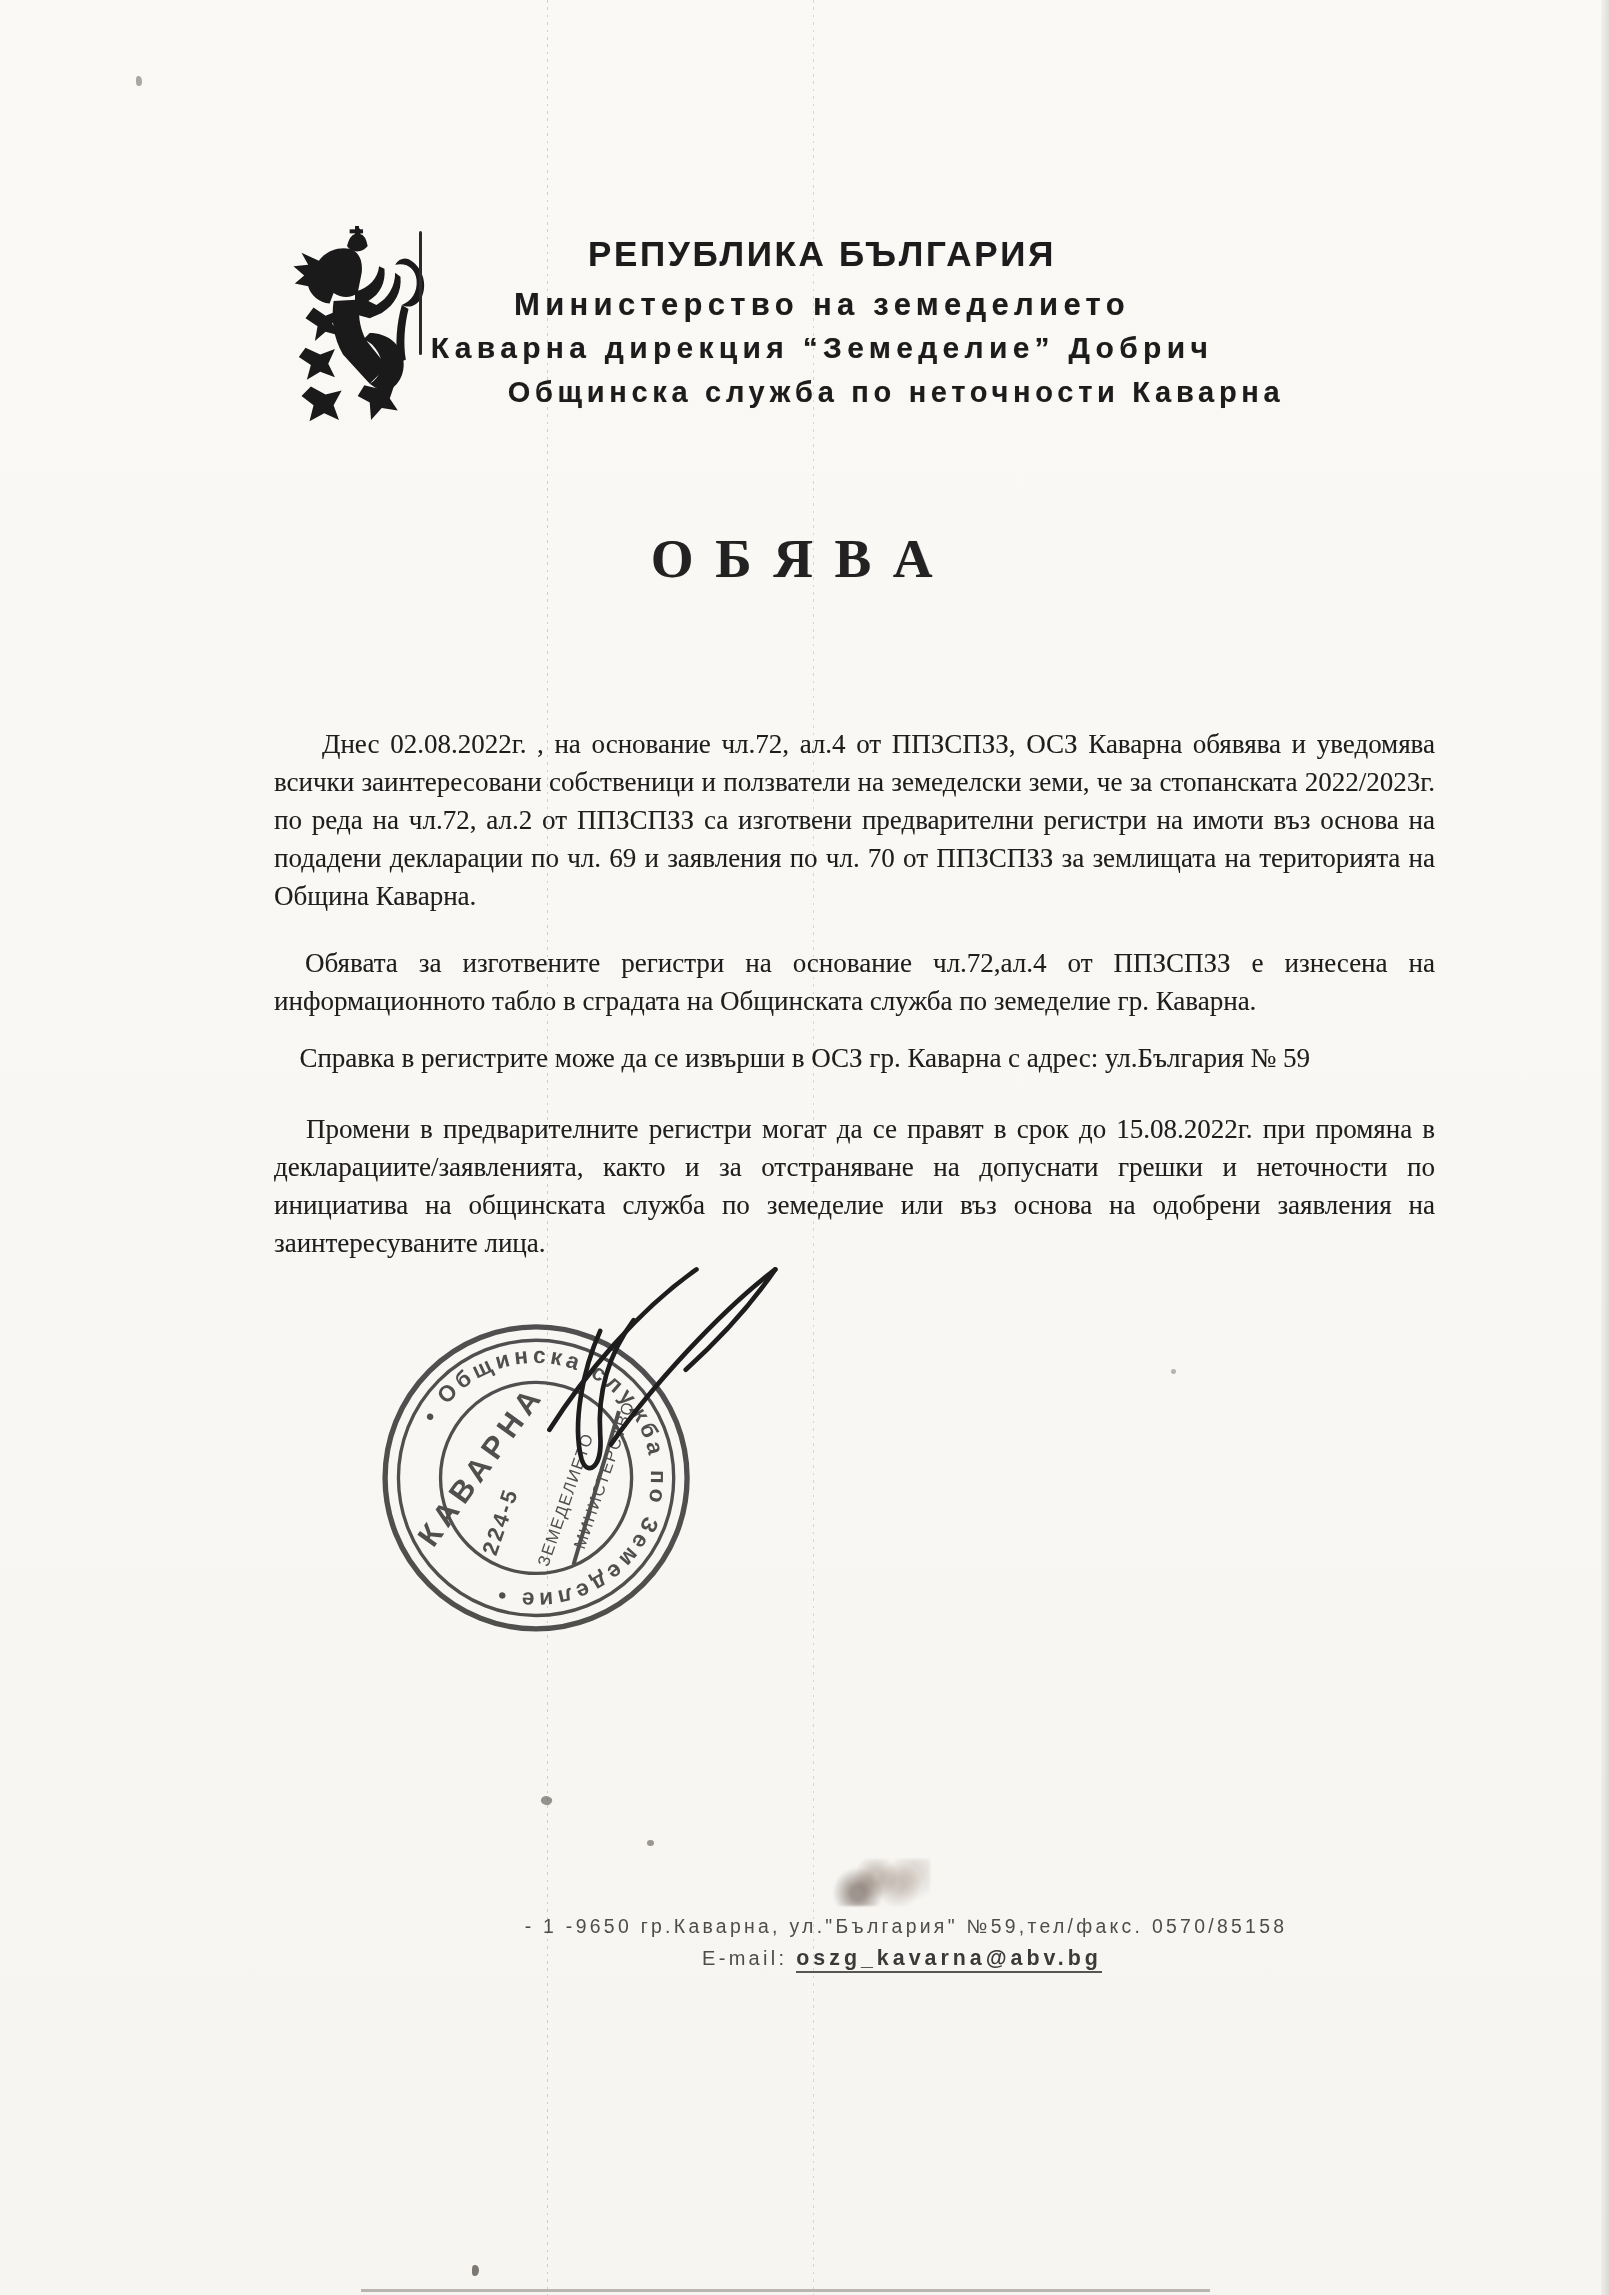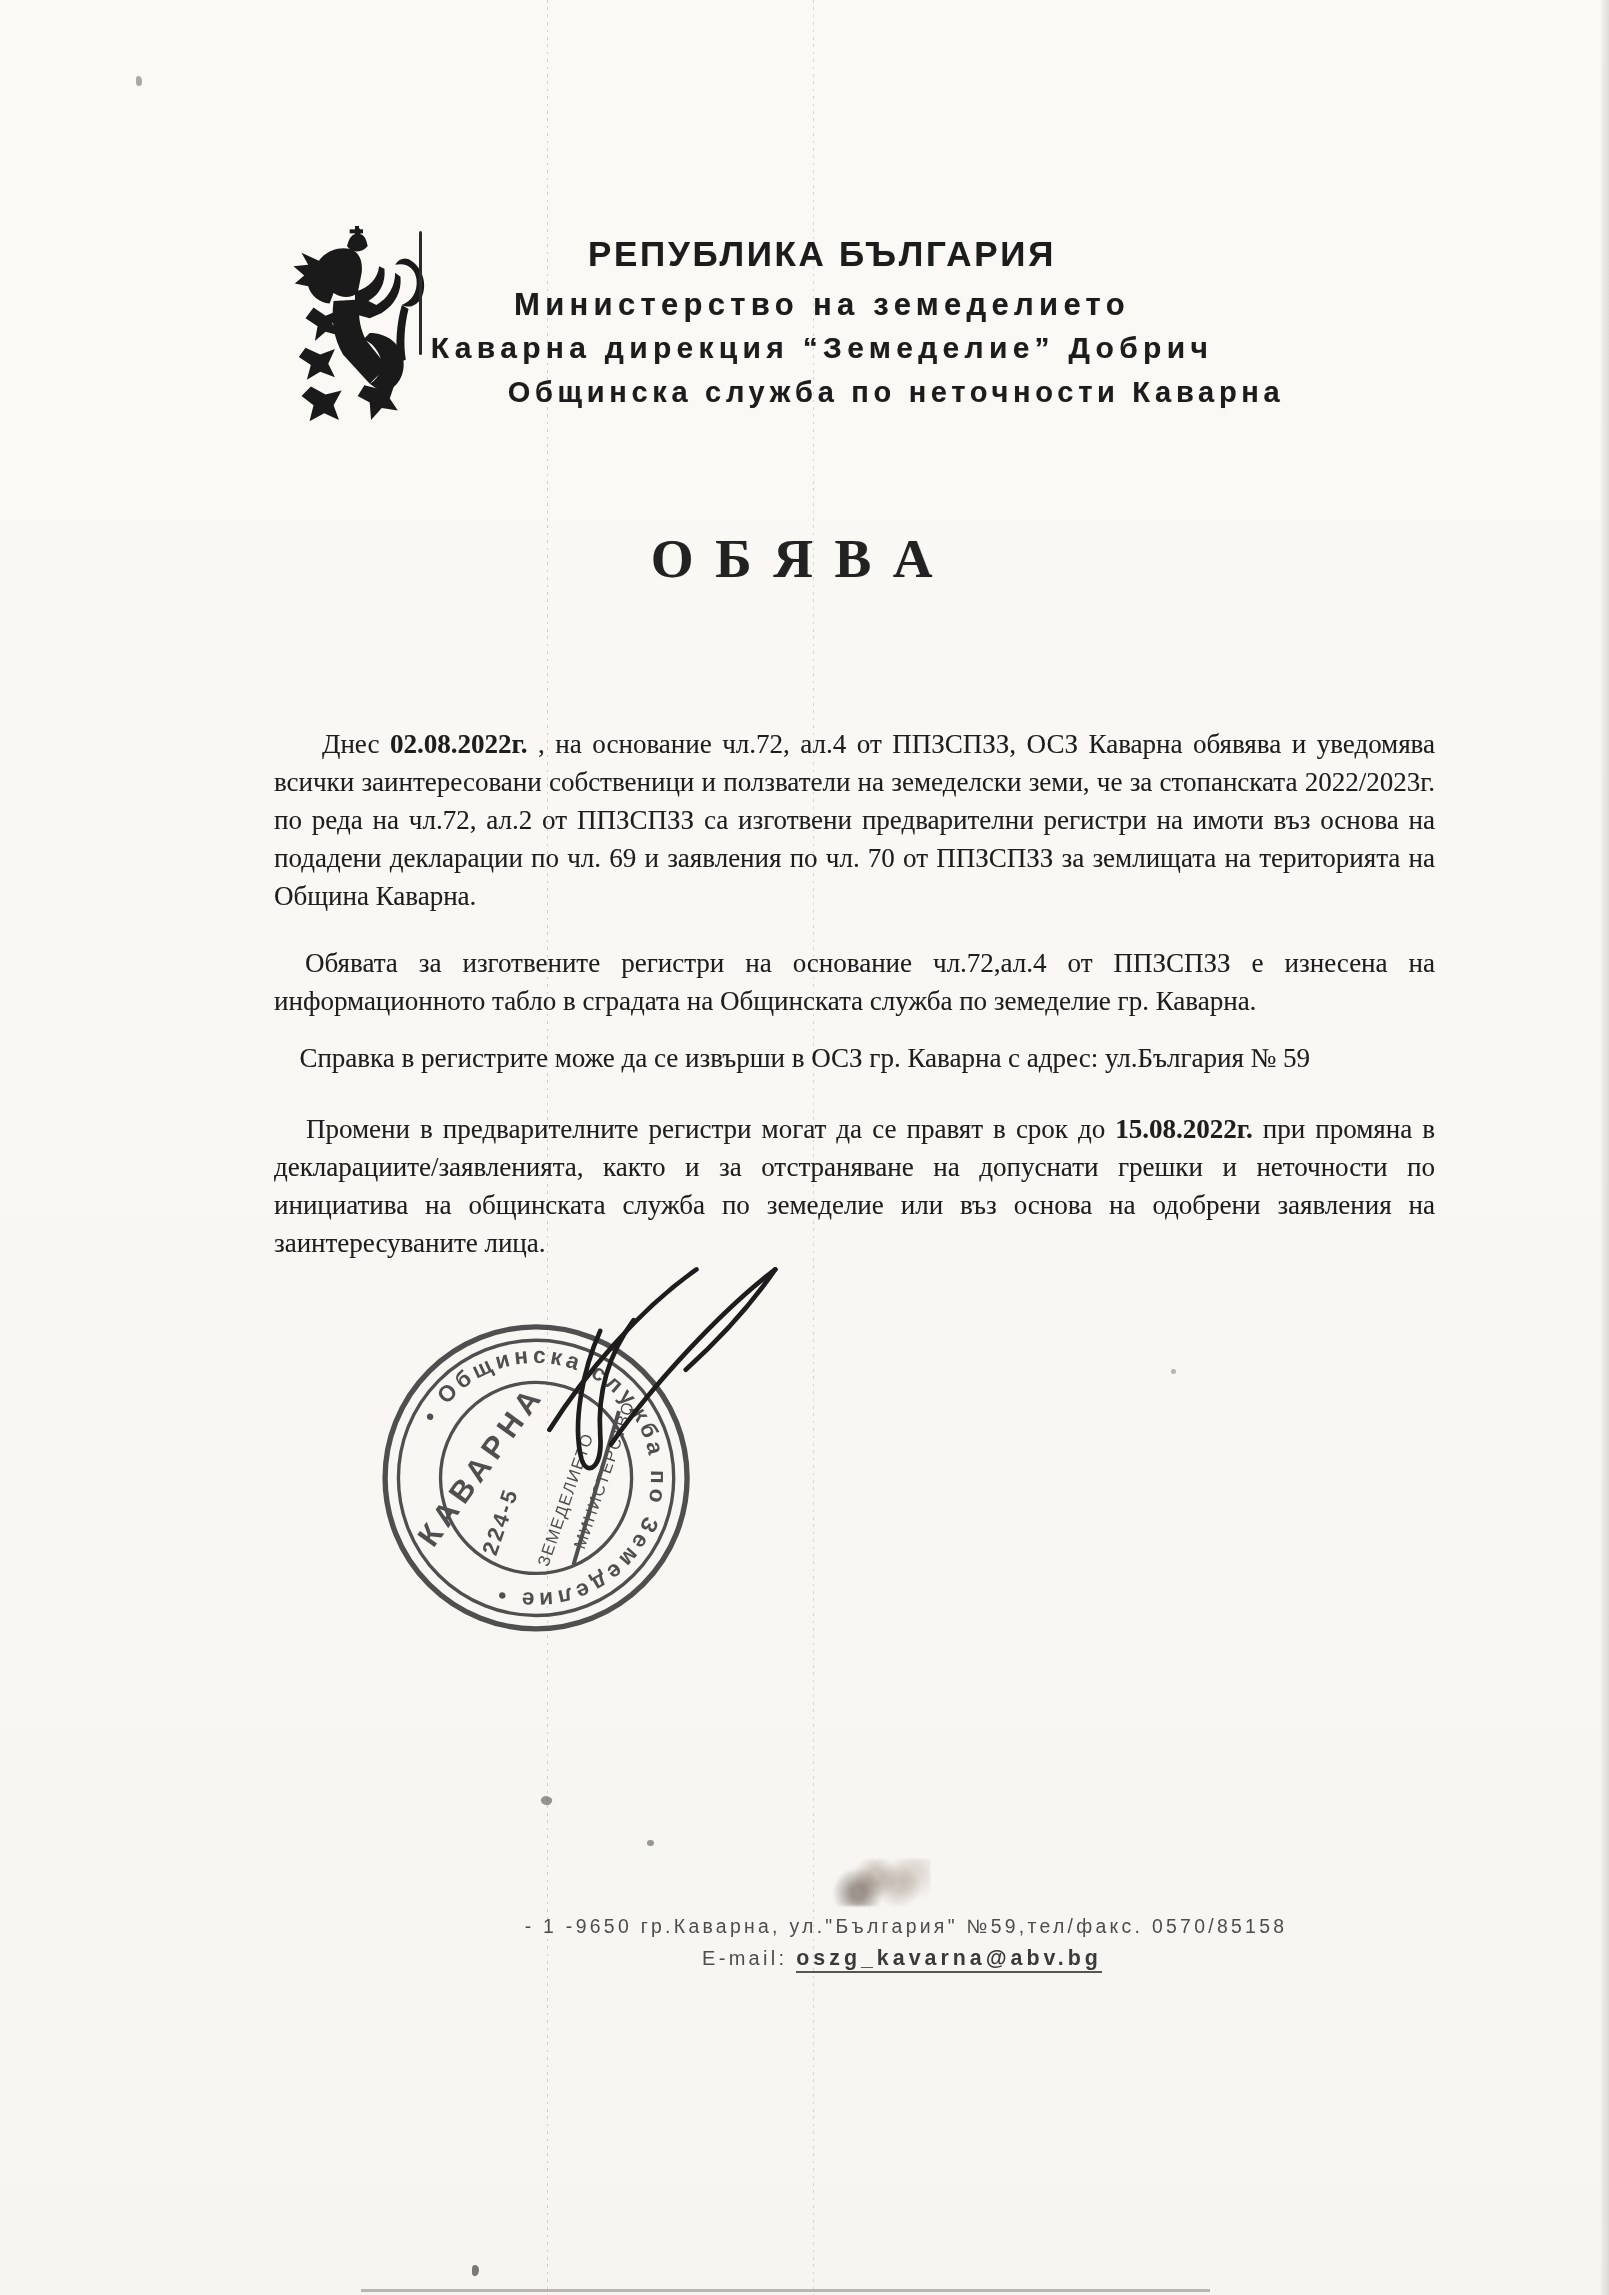--- a/index.html
+++ b/index.html
@@ -42,21 +42,21 @@
       transform:translateX(-12.7px);font-size:55px;font-weight:700;letter-spacing:1.3px;word-spacing:5.3px;
       color:#222;text-shadow:0.3px 0.3px 0.7px rgba(30,30,30,.35);}
   
   .body{position:absolute;left:274px;top:725px;width:1161px;font-size:27px;line-height:38px;
       color:#1e1e1e;text-shadow:0.2px 0.2px 0.5px rgba(40,40,40,.3);}
   .para{margin:0;text-align:justify;}
   .p1{text-indent:48px;margin-bottom:29px;}
   .p2{text-indent:31px;margin-bottom:18.7px;}
   .p3{text-indent:25.4px;margin-bottom:33px;text-align:left;}
   .p4{text-indent:32px;}
-  .b{font-weight:700;}
+  .b{font-weight:400;}
   
   .sig{position:absolute;left:273px;top:1350px;text-shadow:0.2px 0.2px 0.5px rgba(40,40,40,.3);}
   .sig-name{font-size:29px;font-weight:700;color:#1c1c1c;}
   .sig-role{font-size:27px;font-style:italic;margin-top:9.4px;color:#262626;}
   
   .overlay{position:absolute;left:0;top:0;width:1610px;height:2295px;pointer-events:none;}
   .stamp circle{fill:none;stroke:#2b2b2b;}
   .stamp text{fill:#2b2b2b;font-family:"Liberation Sans",sans-serif;}
   .ringtxt{font-size:34px;font-weight:700;letter-spacing:6px;}
   .citytxt{font-size:46px;font-weight:700;letter-spacing:9px;}

